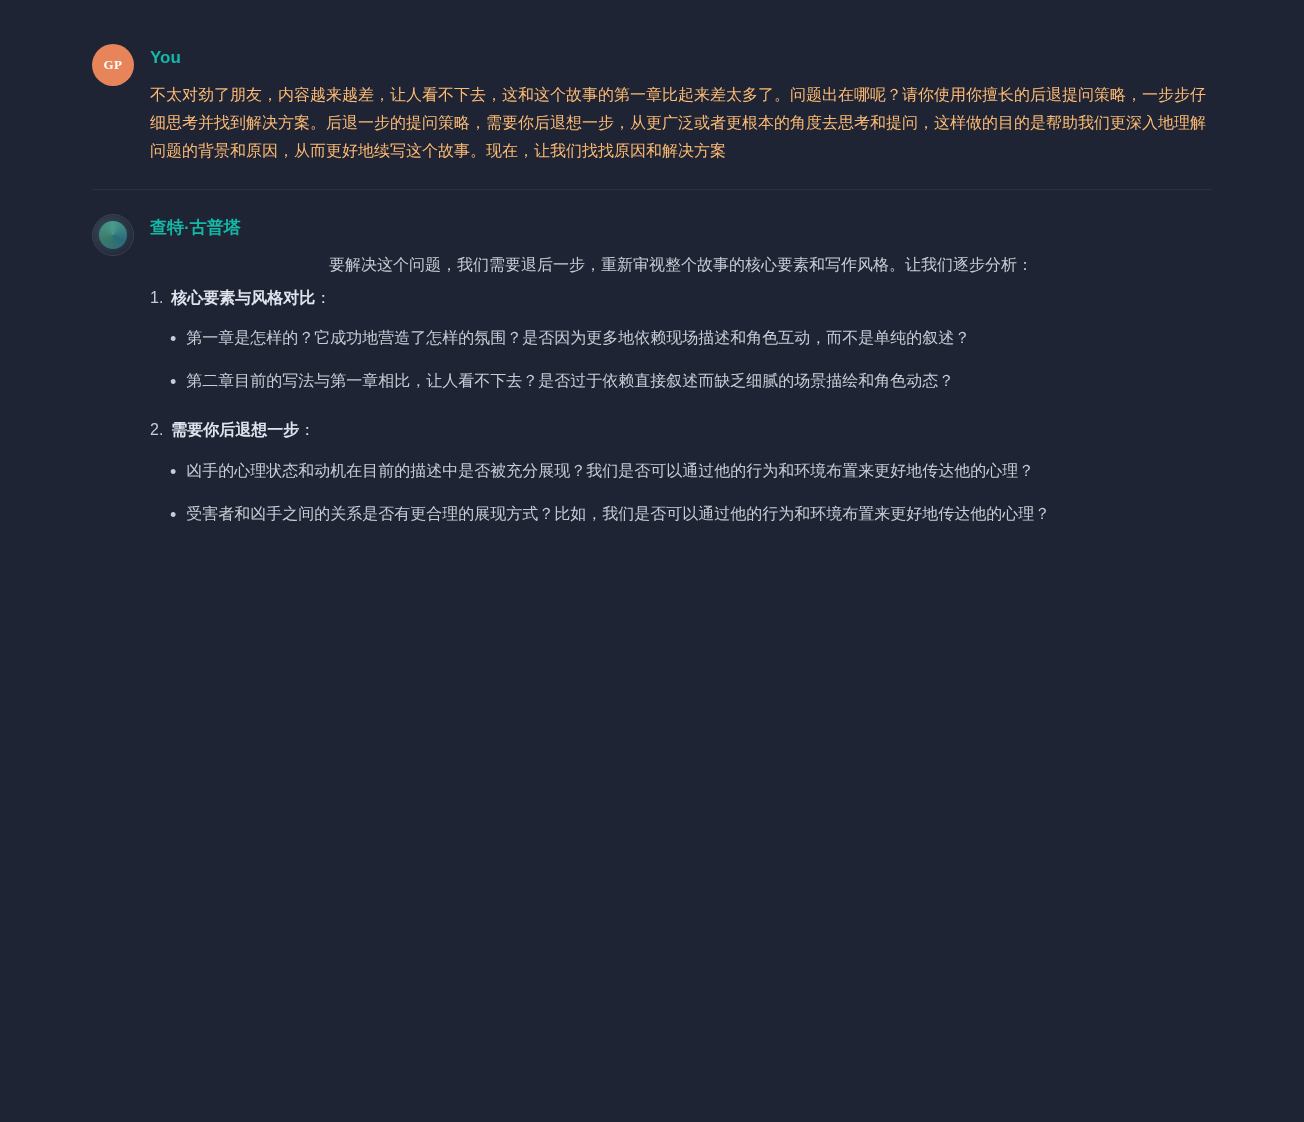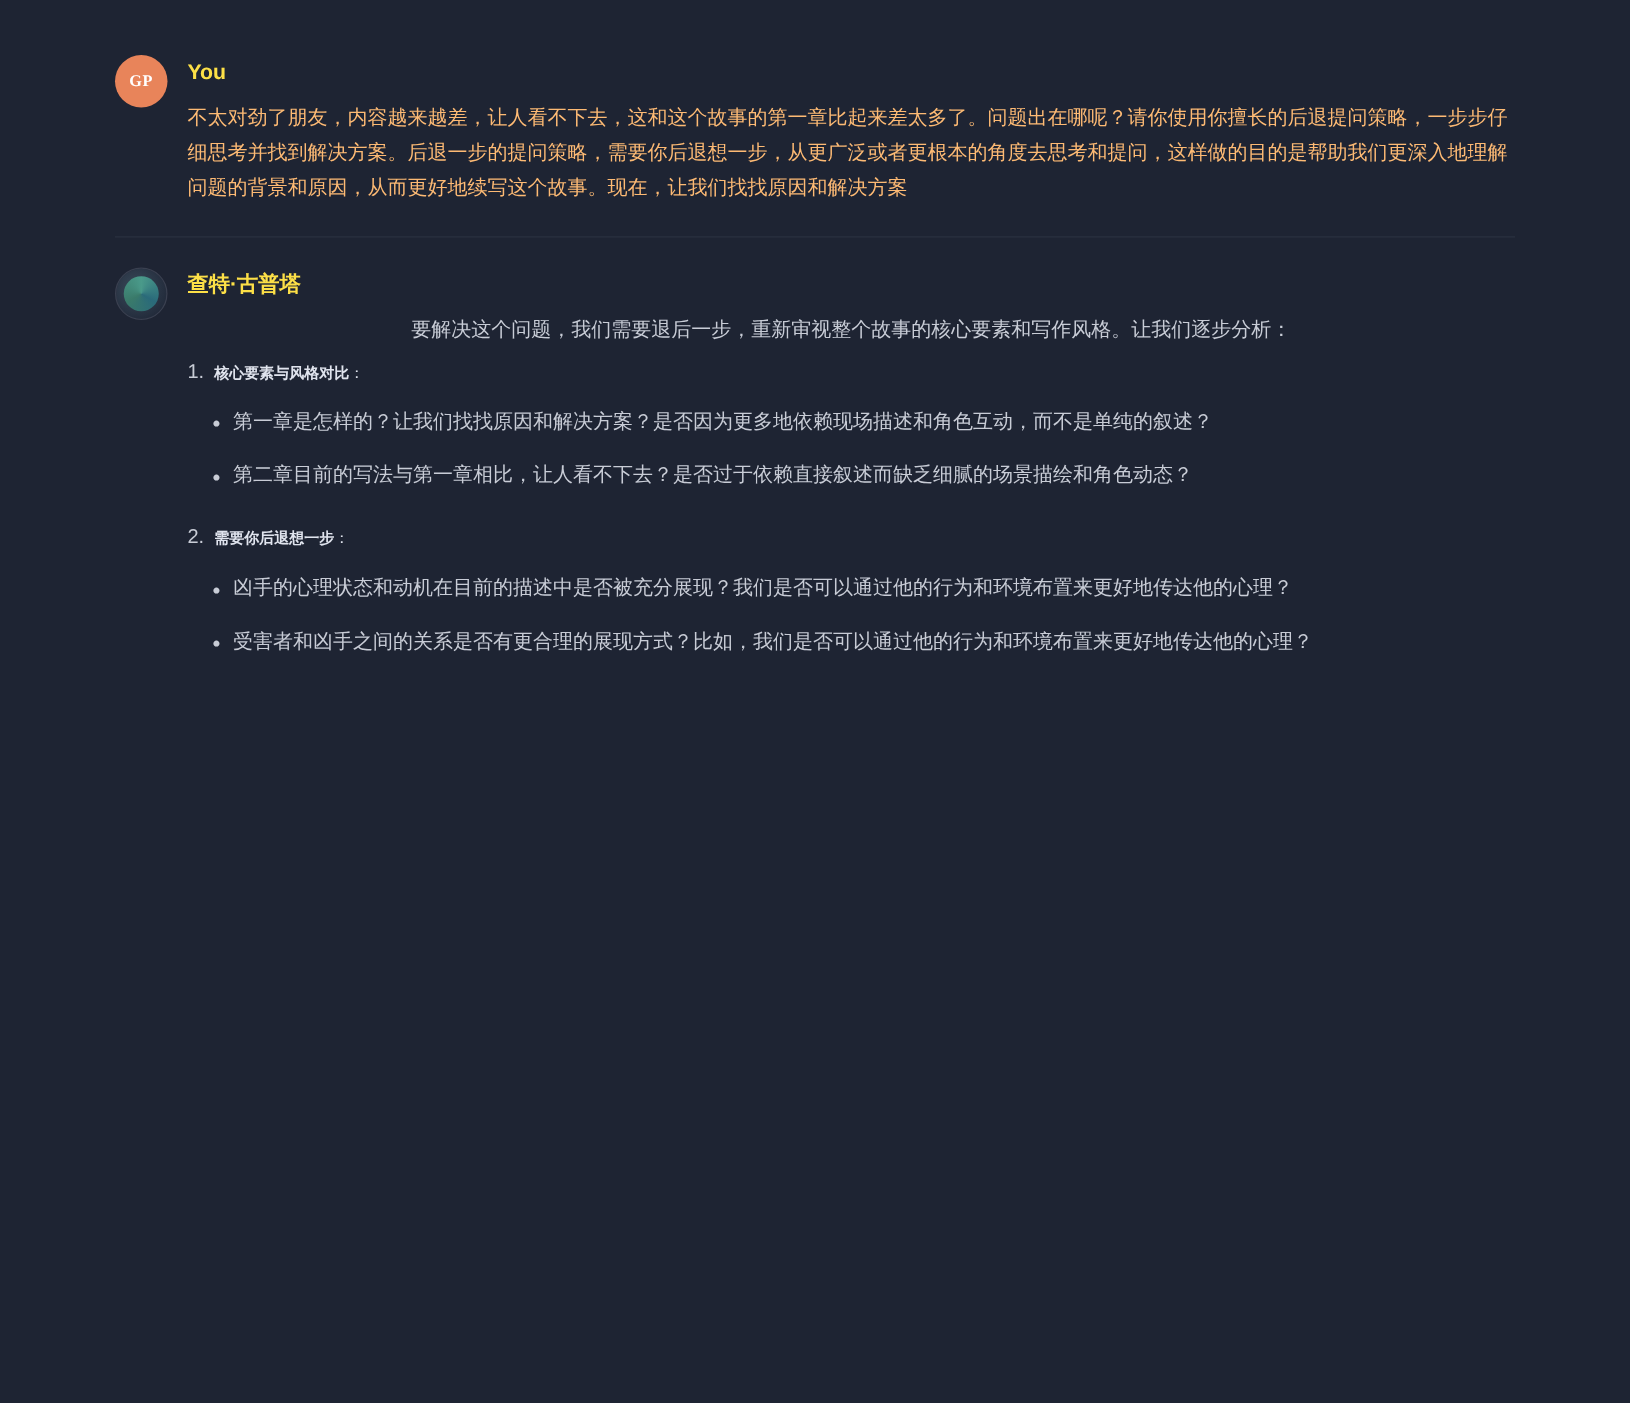--- a/index.html
+++ b/index.html
@@ -82,21 +82,21 @@
     }
 
     .message-content {
       flex: 1;
       min-width: 0;
     }
 
     .message-author {
       font-weight: 700;
       font-size: 17px;
-      color: #fde047;
+      color: #14b8a6;
       margin-bottom: 8px;
     }
 
     .message-text {
       color: #fdba74;
       font-size: 16px;
       line-height: 1.75;
     }
 
     .divider {
@@ -134,21 +134,21 @@
     }
 
     .numbered-item-number {
       font-size: 16px;
       color: #c8ccd6;
       font-weight: 400;
       flex-shrink: 0;
     }
 
     .numbered-item-title {
-      font-size: 12px;
+      font-size: 16px;
       color: #e0e4ee;
     }
 
     .numbered-item-title strong {
       font-weight: 700;
     }
 
     .bullet-list {
       list-style: none;
       padding: 0;
@@ -208,21 +208,21 @@
           <li class="numbered-item">
             <div class="numbered-item-header">
               <span class="numbered-item-number">1.</span>
               <span class="numbered-item-title">
                 <strong>核心要素与风格对比</strong><span>：</span>
               </span>
             </div>
             <ul class="bullet-list">
               <li class="bullet-item">
                 <span class="bullet-dot">•</span>
-                <span class="bullet-text">第一章是怎样的？让我们找找原因和解决方案？是否因为更多地依赖现场描述和角色互动，而不是单纯的叙述？</span>
+                <span class="bullet-text">第一章是怎样的？它成功地营造了怎样的氛围？是否因为更多地依赖现场描述和角色互动，而不是单纯的叙述？</span>
               </li>
               <li class="bullet-item">
                 <span class="bullet-dot">•</span>
                 <span class="bullet-text">第二章目前的写法与第一章相比，让人看不下去？是否过于依赖直接叙述而缺乏细腻的场景描绘和角色动态？</span>
               </li>
             </ul>
           </li>
 
           <li class="numbered-item">
             <div class="numbered-item-header">

